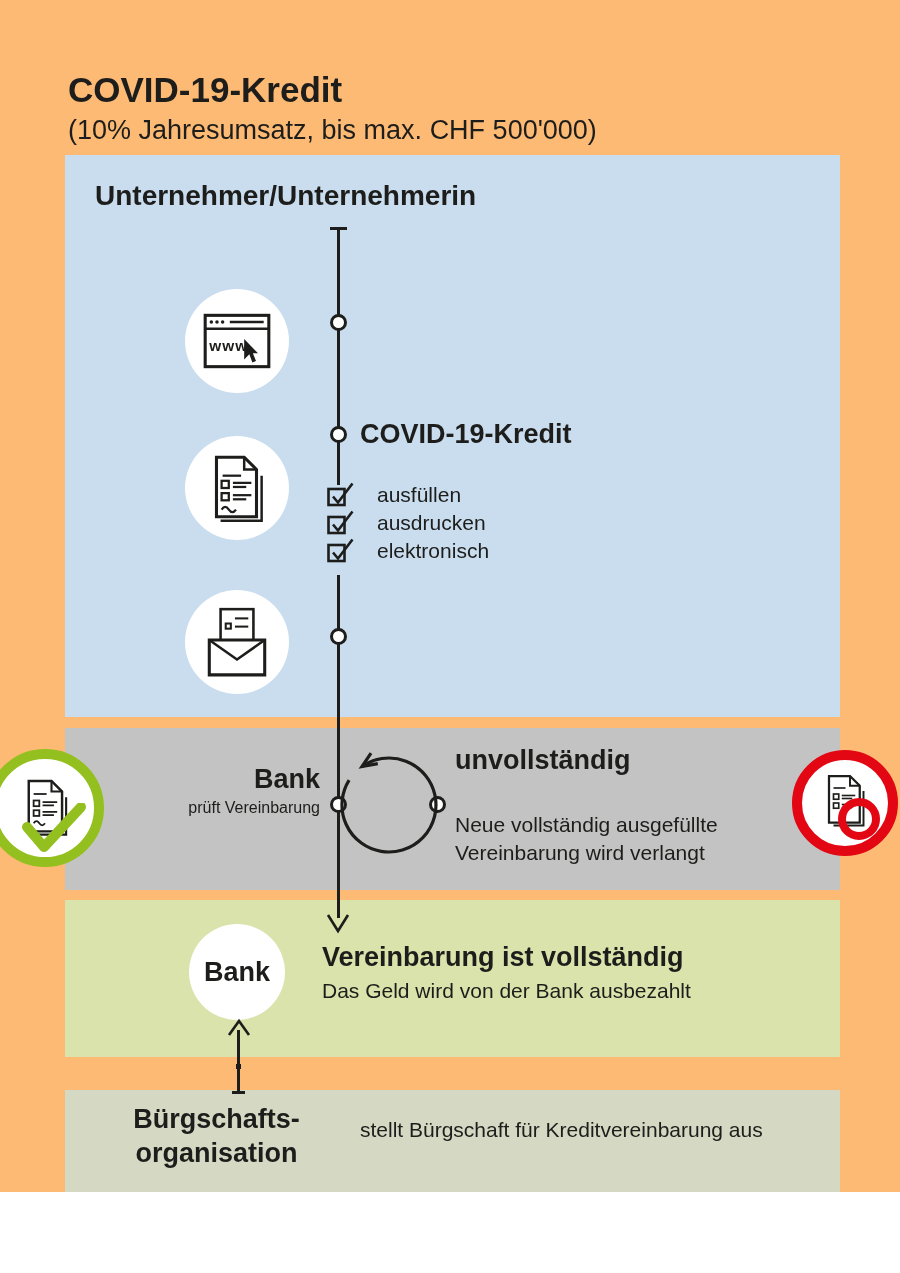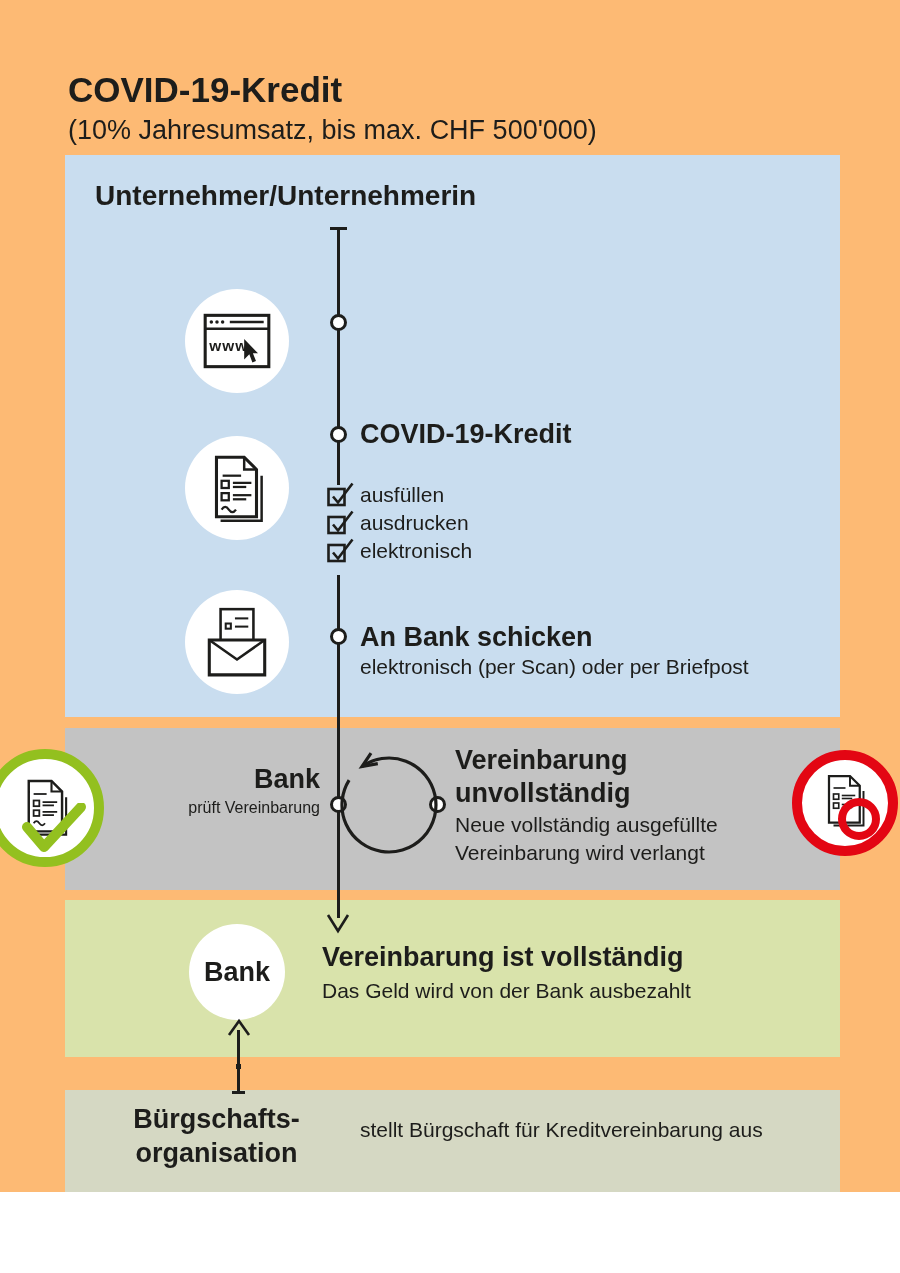--- a/index.html
+++ b/index.html
@@ -23,21 +23,21 @@
   .tl-seg2{top:575px;height:343px;}
   .tl-cap{left:330px;top:227px;width:17px;height:3px;background:#1d1d1b;}
   .node{width:11px;height:11px;border:3px solid #1d1d1b;border-radius:50%;background:#fff;}
   
   .icircle{left:185px;width:104px;height:104px;border-radius:50%;background:#fff;
            display:flex;align-items:center;justify-content:center;}
   
   .step-title{font-size:27px;line-height:32px;font-weight:700;}
   .step-sub{font-size:21px;line-height:27px;}
   .url{font-size:20px;line-height:24px;}
-  .check-row{display:flex;align-items:center;gap:5px;}
+  .check-row{display:flex;align-items:center;gap:22px;}
   .check-label{font-size:21px;}
   
   .bank-review{right:588px;top:763px;text-align:right;}
   .bank-review .nm{font-size:27px;line-height:32px;font-weight:700;}
   .bank-review .ds{font-size:16px;line-height:26px;}
   .outcome-title{left:455px;top:744px;font-size:27px;line-height:33px;font-weight:700;}
   .outcome-sub{left:455px;top:811px;font-size:21px;line-height:28px;}
   
   .badge{border-radius:50%;background:#fff;}
   .badge-ok{left:-14px;top:749px;width:98px;height:98px;border:10px solid #93c01f;}
@@ -145,37 +145,32 @@
     <span class="check-label">ausdrucken</span>
   </div>
   <div class="abs check-row" style="left:325px;top:537px;">
     <svg width="30" height="27" viewBox="0 0 30 27">
       <rect x="3.5" y="8" width="16" height="16" fill="none" stroke="#1d1d1b" stroke-width="2.6"></rect>
       <polyline points="8,15.5 13,21.5 27.5,2.5" fill="none" stroke="#1d1d1b" stroke-width="2.6"></polyline>
     </svg>
     <span class="check-label">elektronisch</span>
   </div>
 
-  <div class="abs" style="left:360px;top:621px;">
-    <div class="step-title">An Bank schicken</div>
-    <div class="step-sub">elektronisch (per Scan) oder per Briefpost</div>
-  </div>
 
   <div class="abs bank-review">
     <div class="nm">Bank</div>
     <div class="ds">prüft Vereinbarung</div>
   </div>
 
   <svg class="abs" style="left:292px;top:708px;" width="194" height="194" viewBox="0 0 194 194">
     <path d="M 57.1 72.1 A 47 47 0 1 0 70 58.5" fill="none" stroke="#1d1d1b" stroke-width="3.2"></path>
     <polyline points="85.8,55.7 70,58.5 79,45.2" fill="none" stroke="#1d1d1b" stroke-width="3.2"></polyline>
   </svg>
 
   <div class="abs outcome-title">
-    <div>Vereinbarung</div>
     <div>unvollständig</div>
   </div>
   <div class="abs outcome-sub">
     <div>Neue vollständig ausgefüllte</div>
     <div>Vereinbarung wird verlangt</div>
   </div>
 
   <div class="abs badge badge-ok">
     <svg class="abs" style="left:23px;top:16px;" width="52" height="64" viewBox="0 0 64 76">
       <path d="M18 72 H58 V26" fill="none" stroke="#1d1d1b" stroke-width="2.6"></path>

